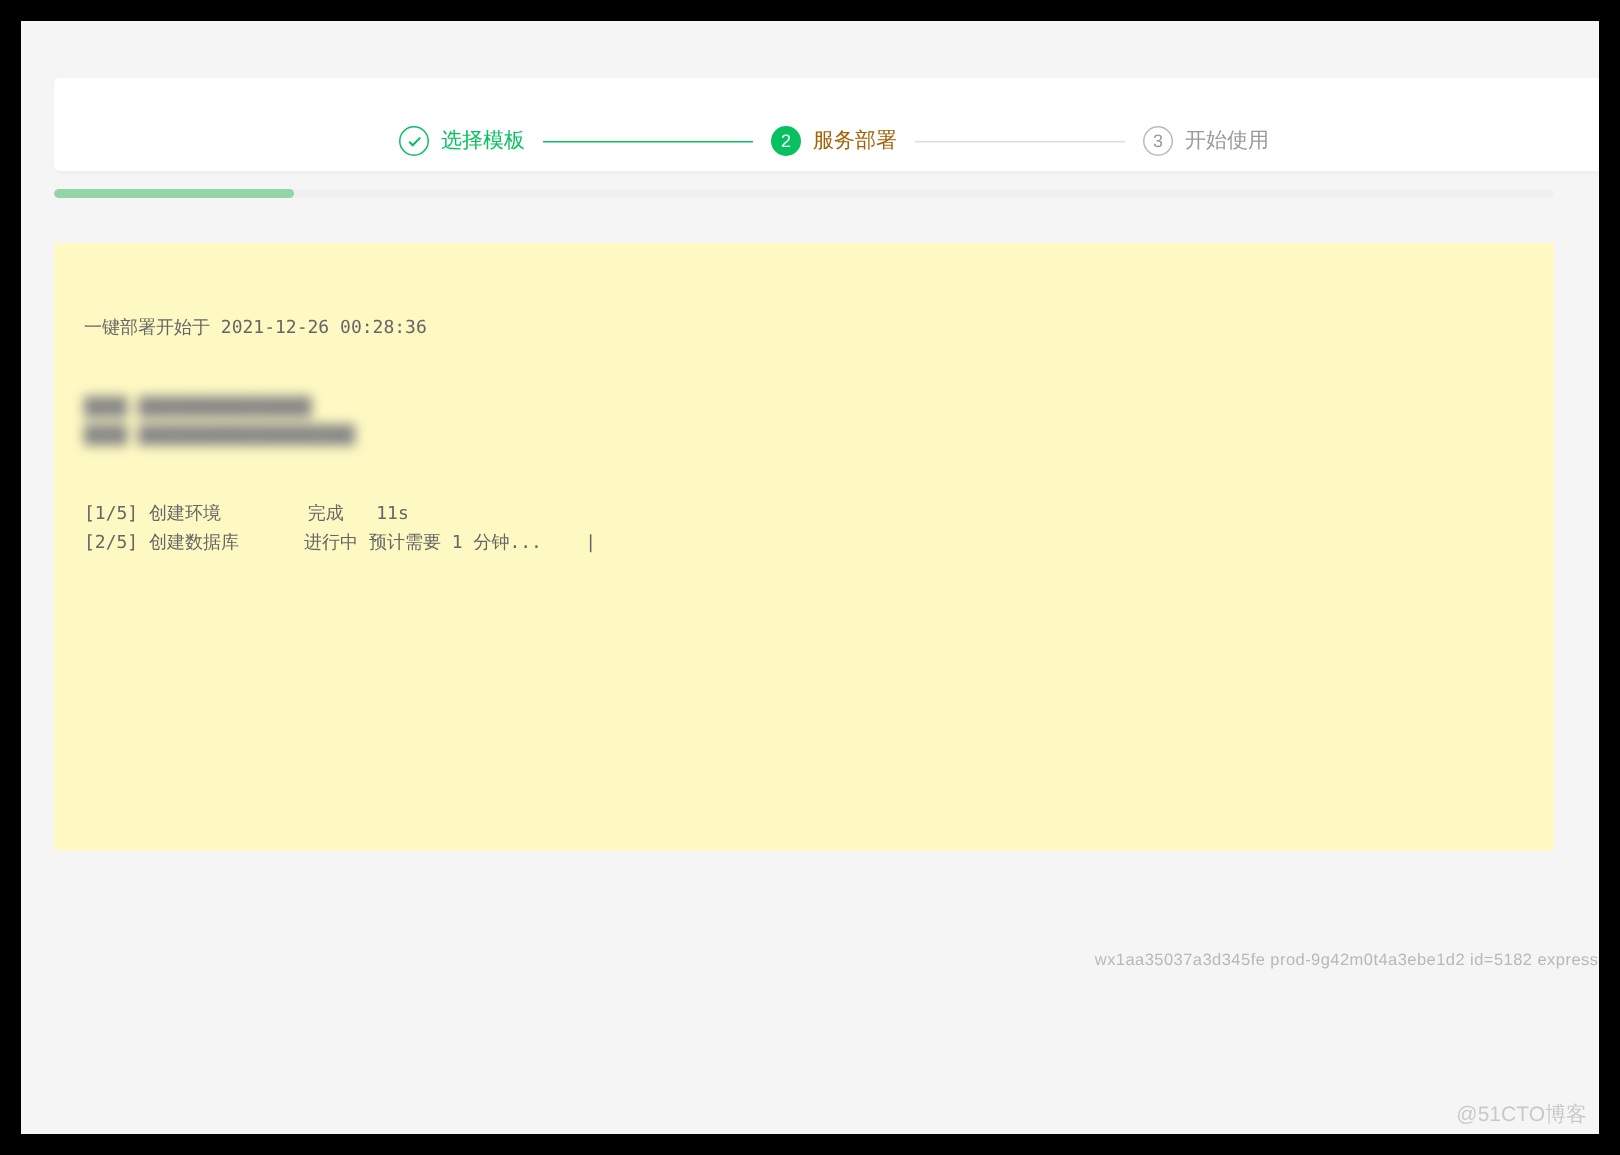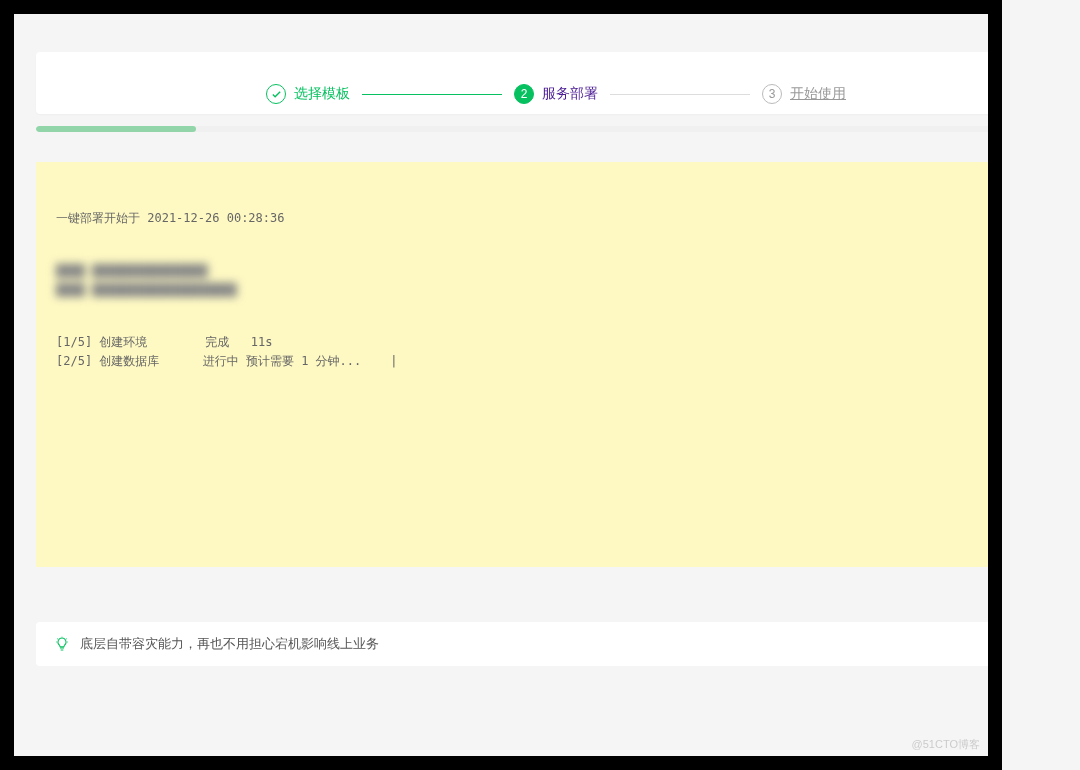--- a/index.html
+++ b/index.html
@@ -6,21 +6,21 @@
     body {
       font-family: -apple-system, BlinkMacSystemFont, "Segoe UI", "PingFang SC", "Microsoft YaHei", sans-serif;
       background: #f5f5f5;
       width: 1080px;
       height: 770px;
       overflow: hidden;
       position: relative;
     }
     .outer-frame {
       background: #000;
-      width: 1002px;
+      width: 1080px;
       height: 770px;
       padding: 14px;
     }
     .inner-bg {
       background: #f5f5f5;
       width: 100%;
       height: 100%;
       position: relative;
       overflow: hidden;
     }
@@ -64,22 +64,22 @@
     }
     .step-pending .step-circle {
       border: 1.5px solid #bbb;
       color: #999;
       background: #fff;
     }
     .step-label {
       font-size: 14px;
     }
     .step-done .step-label { color: #07c160; }
-    .step-active .step-label { color: #4c1d95; }
-    .step-pending .step-label { color: #999; text-decoration: underline; }
+    .step-active .step-label { color: #a16207; }
+    .step-pending .step-label { color: #999; }
     .step-line {
       width: 140px;
       height: 1px;
       margin: 0 12px;
     }
     .line-done { background: #07c160; }
     .line-pending { background: #ddd; }
     .deploy-title {
       text-align: center;
       font-size: 20px;
@@ -158,21 +158,21 @@
       right: 14px;
       display: flex;
       gap: 14px;
       color: #bbb;
       font-size: 14px;
     }
     .watermark {
       position: absolute;
       right: 8px;
       bottom: 4px;
-      font-size: 11px;
+      font-size: 14px;
       color: rgba(0,0,0,0.18);
     }
     .check-svg { width: 11px; height: 11px; }
   </style>
 </head>
 <body>
 
 <div class="outer-frame">
   <div class="inner-bg">
 
@@ -209,33 +209,16 @@
 
 <span class="log-blur">████ ████████████████
 ████ ████████████████████</span>
 
 <span>[1/5] 创建环境        完成   11s</span>
 <span>[2/5] 创建数据库      进行中 预计需要 1 分钟...    |</span>
     </div>
 
     <div class="meta-line">wx1aa35037a3d345fe prod-9g42m0t4a3ebe1d2 id=5182 express-8</div>
 
-    <div class="tip-bar">
-      <span class="tip-icon">
-        <svg width="16" height="16" viewBox="0 0 24 24" fill="none" stroke="#07c160" stroke-width="1.6">
-          <path d="M9 18h6M10 21h4M12 3a6 6 0 0 0-4 10.5c.7.8 1 1.5 1 2.5h6c0-1 .3-1.7 1-2.5A6 6 0 0 0 12 3z"></path>
-          <line x1="12" y1="1" x2="12" y2="2"></line>
-            <line x1="3" y1="9" x2="4" y2="9"></line>
-            <line x1="20" y1="9" x2="21" y2="9"></line>
-          <line x1="5" y1="4" x2="5.7" y2="4.7"></line>
-            <line x1="18.3" y1="4.7" x2="19" y2="4"></line>
-        </svg>
-      </span>
-      <span>底层自带容灾能力，再也不用担心宕机影响线上业务</span>
-      <div class="tip-arrows">
-        <span>‹</span>
-        <span>›</span>
-      </div>
-    </div>
 
     <div class="watermark">@51CTO博客</div>
   </div>
 </div>
 
 </body></html>

